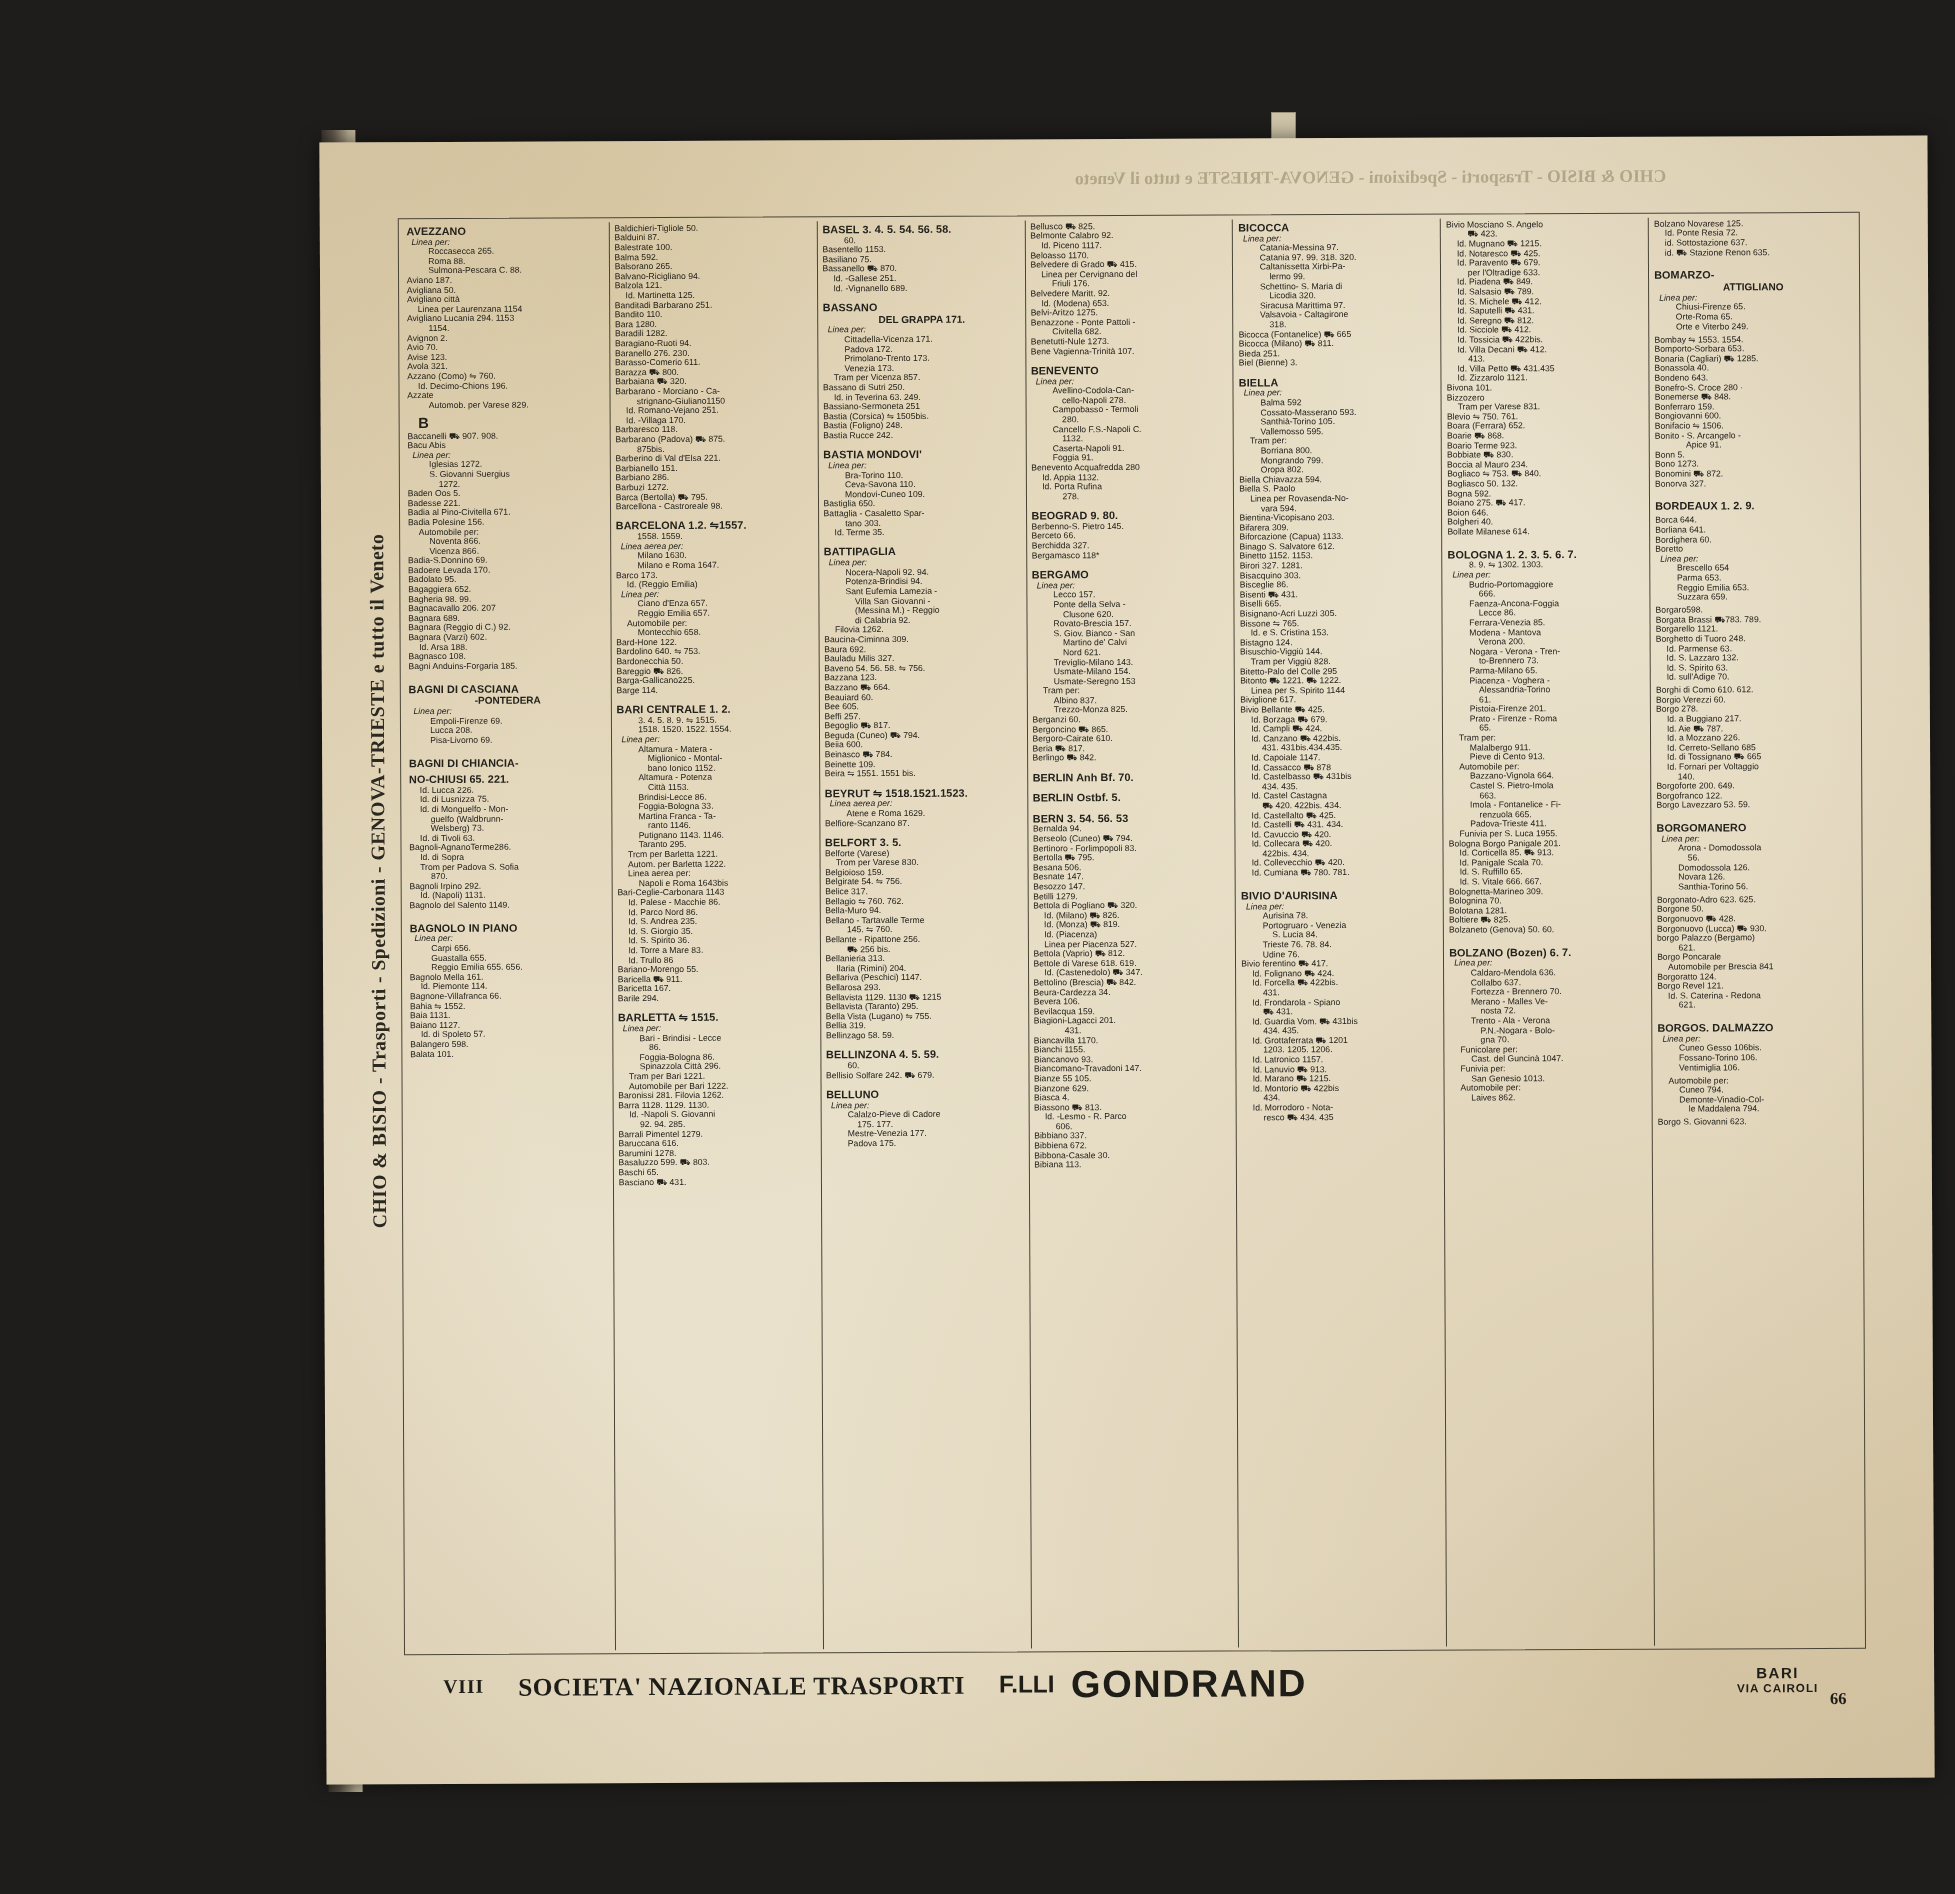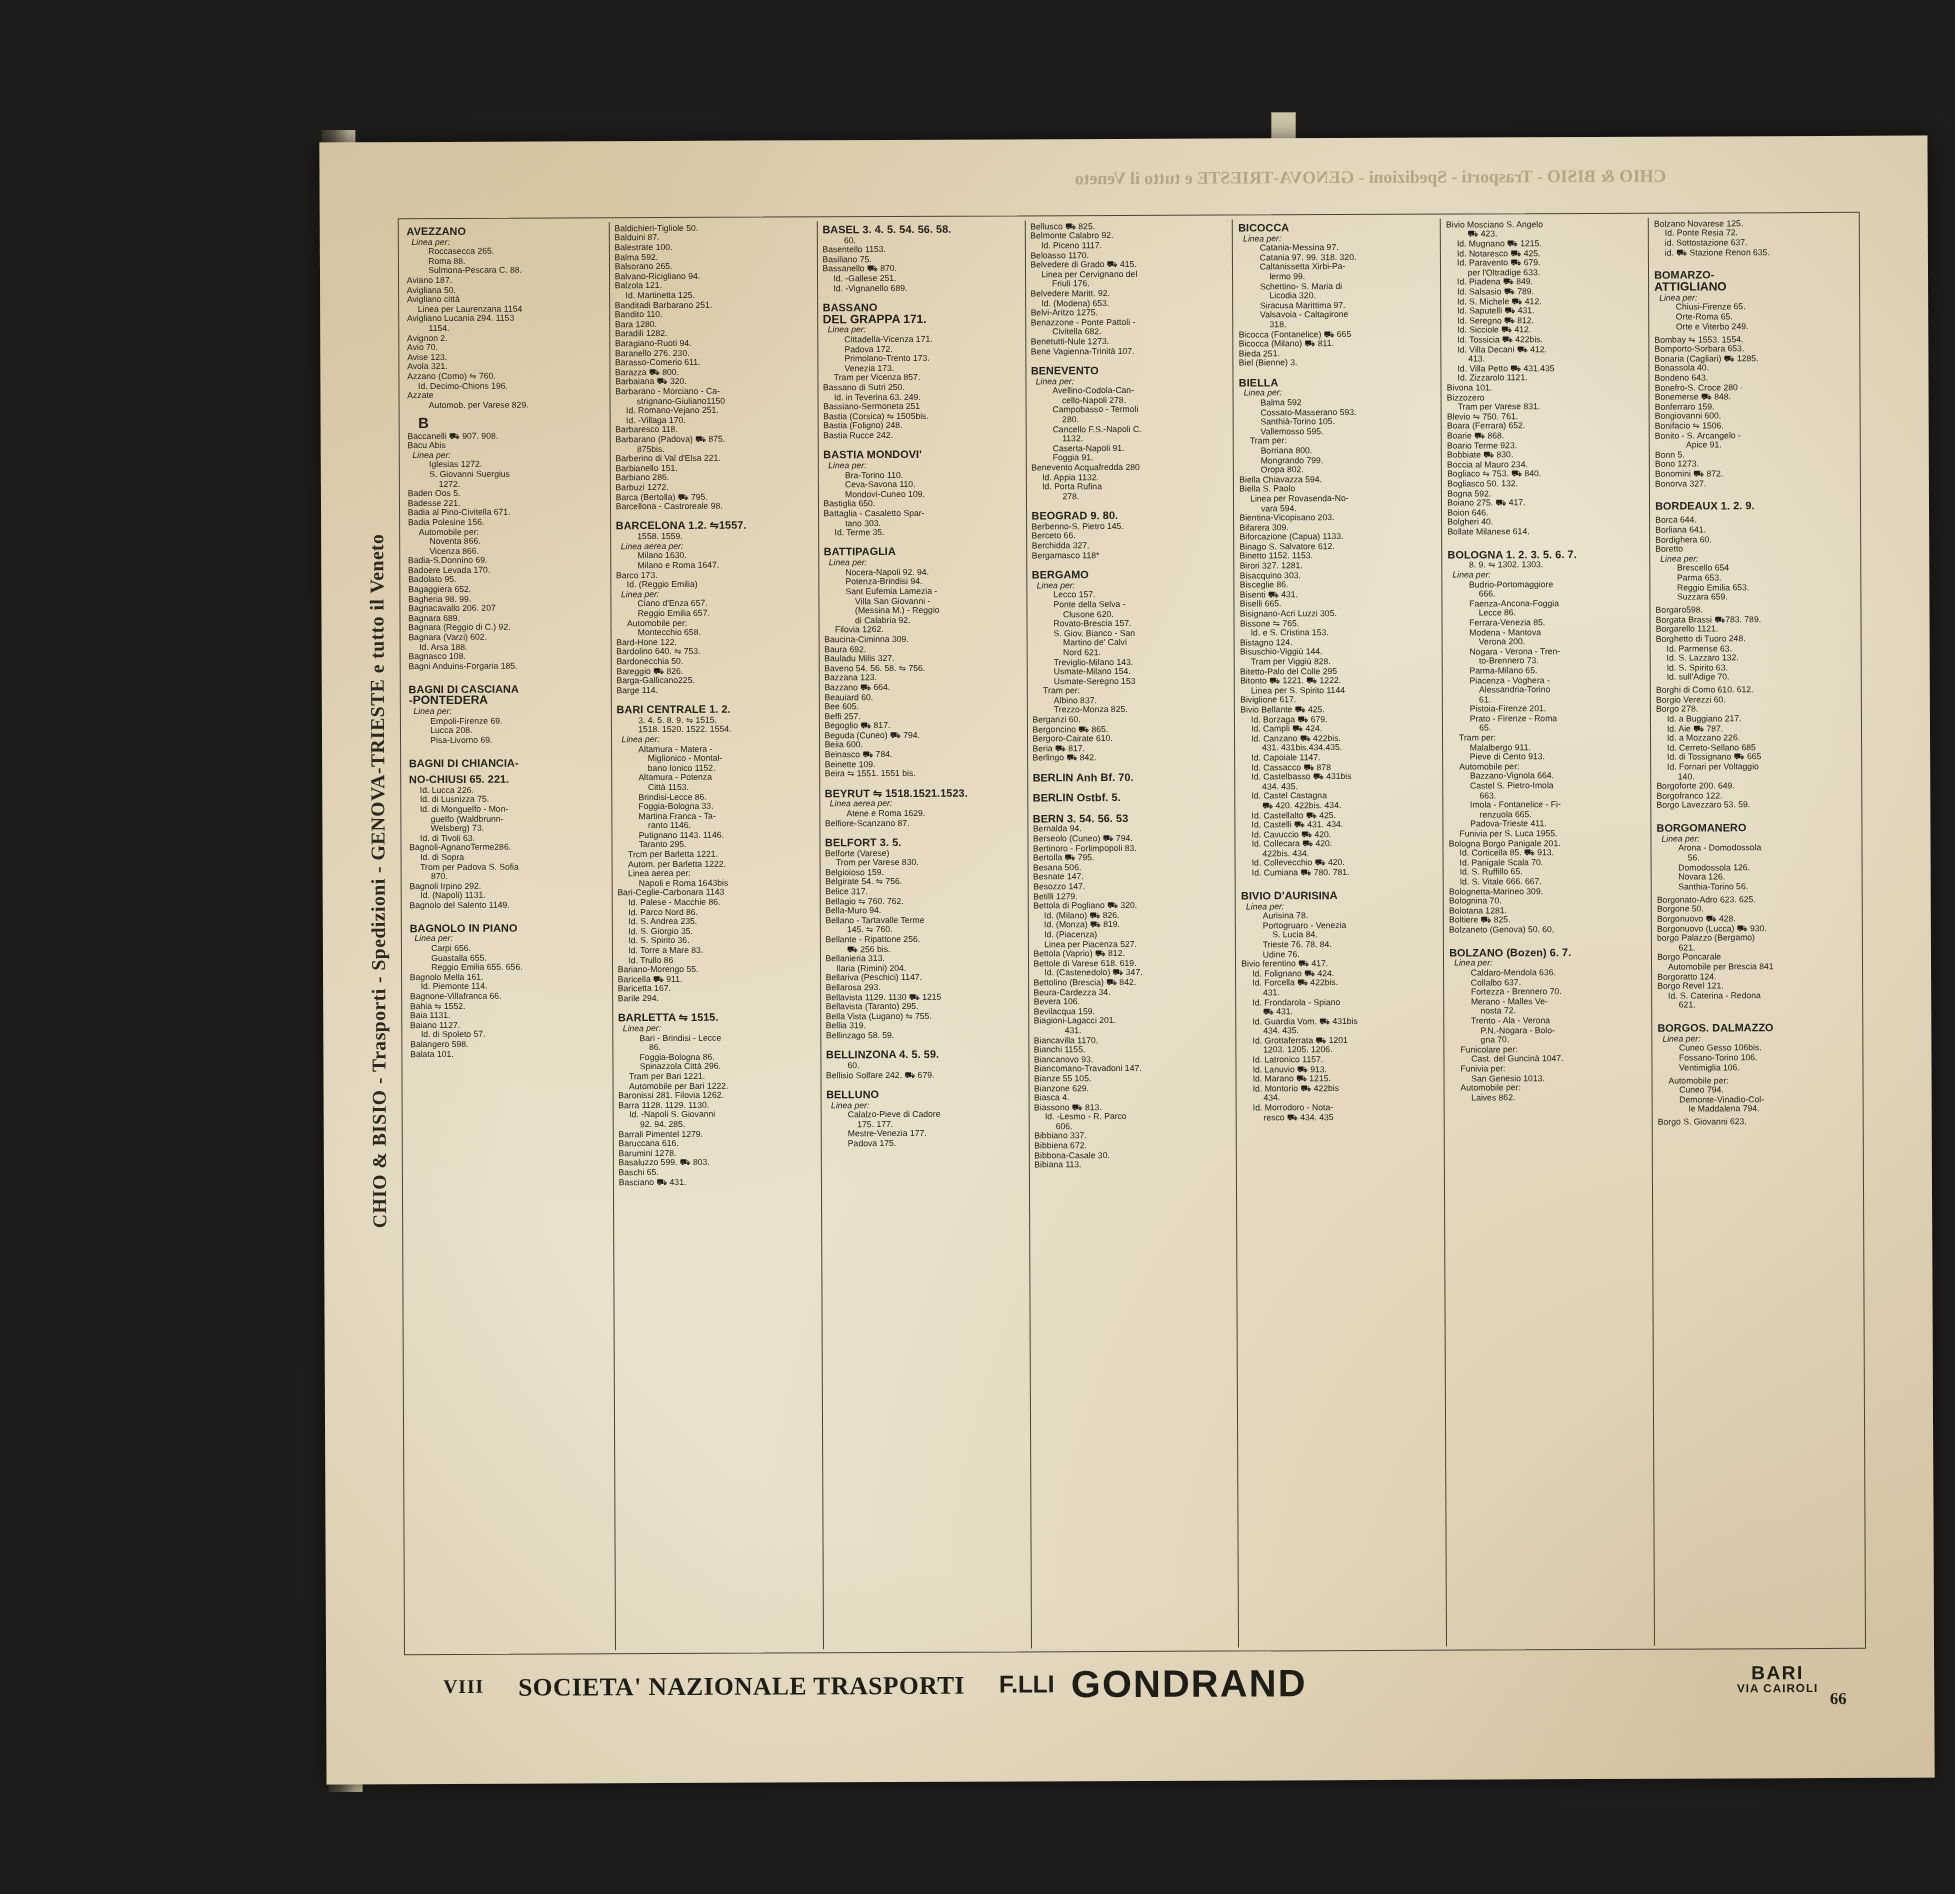--- a/index.html
+++ b/index.html
@@ -99,21 +99,21 @@
   .head{
     font-weight:bold;
     font-size:10.8px;
     line-height:12.2px;
     letter-spacing:0.1px;
     margin-top:4.4px;
     margin-bottom:0.5px;
   }
   .head.first{margin-top:0;}
   .head2{
-    font-weight:bold;font-size:12px;line-height:11.7px;text-align:left;
+    font-weight:bold;font-size:10px;line-height:11.7px;text-align:center;
   }
   .sub{font-style:italic;margin-left:4.9px;}
   .i1{margin-left:10.8px;}
   .i2{margin-left:21.5px;}
   .i3{margin-left:31px;}
   .plain{}
   .letter{
     font-weight:bold;font-size:14.7px;margin:8.8px 0 2.9px 10.8px;
   }
   .gap{height:6.8px;}
@@ -125,21 +125,21 @@
     left:78px;top:1518px;width:1462px;height:54px;
     display:flex;align-items:center;
     font-family:"Liberation Serif", serif;
     color:#1f1d17;
   }
   #f-viii{font-size:19.6px;font-weight:bold;margin-left:39px;letter-spacing:1px;}
   #f-soc{font-size:25.4px;font-weight:bold;margin-left:34px;letter-spacing:0.5px;font-family:"Liberation Serif",serif;}
   #f-flli{font-size:24.4px;font-weight:bold;margin-left:34px;font-family:"Liberation Sans",sans-serif;}
   #f-gond{font-size:38px;font-weight:bold;margin-left:16.6px;letter-spacing:1.5px;font-family:"Liberation Sans",sans-serif;}
   #f-addr{margin-left:auto;text-align:center;line-height:14.7px;font-family:"Liberation Sans",sans-serif;}
-  #f-bari{font-size:19px;font-weight:bold;letter-spacing:1.5px;}
+  #f-bari{font-size:15px;font-weight:bold;letter-spacing:1.5px;}
   #f-via{font-size:11.7px;font-weight:bold;letter-spacing:1px;}
   #f-num{font-size:16.6px;font-weight:bold;margin-left:11.7px;margin-right:19.6px;margin-top:36px;}
 </style>
 </head>
 <body>
 
 <div id="page">
   <div id="binding"></div>
   <div id="tab"></div>
 

